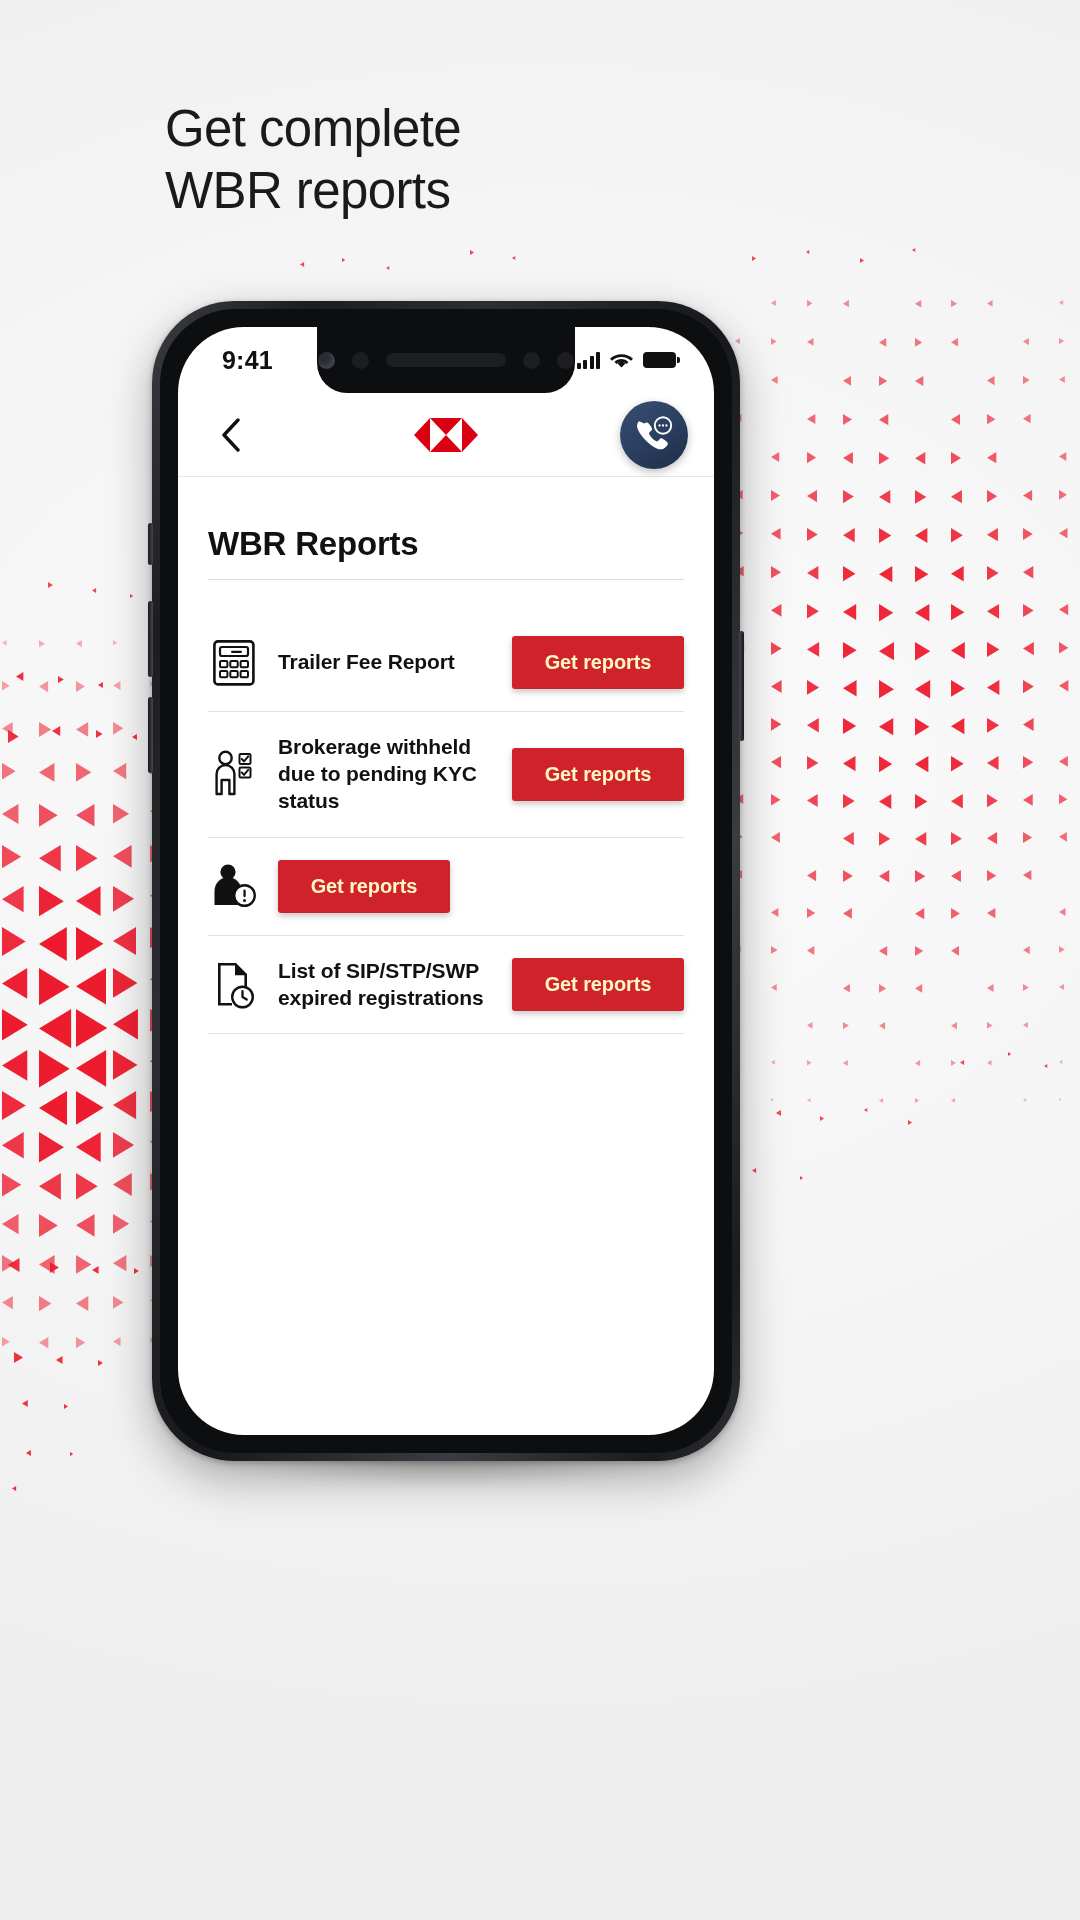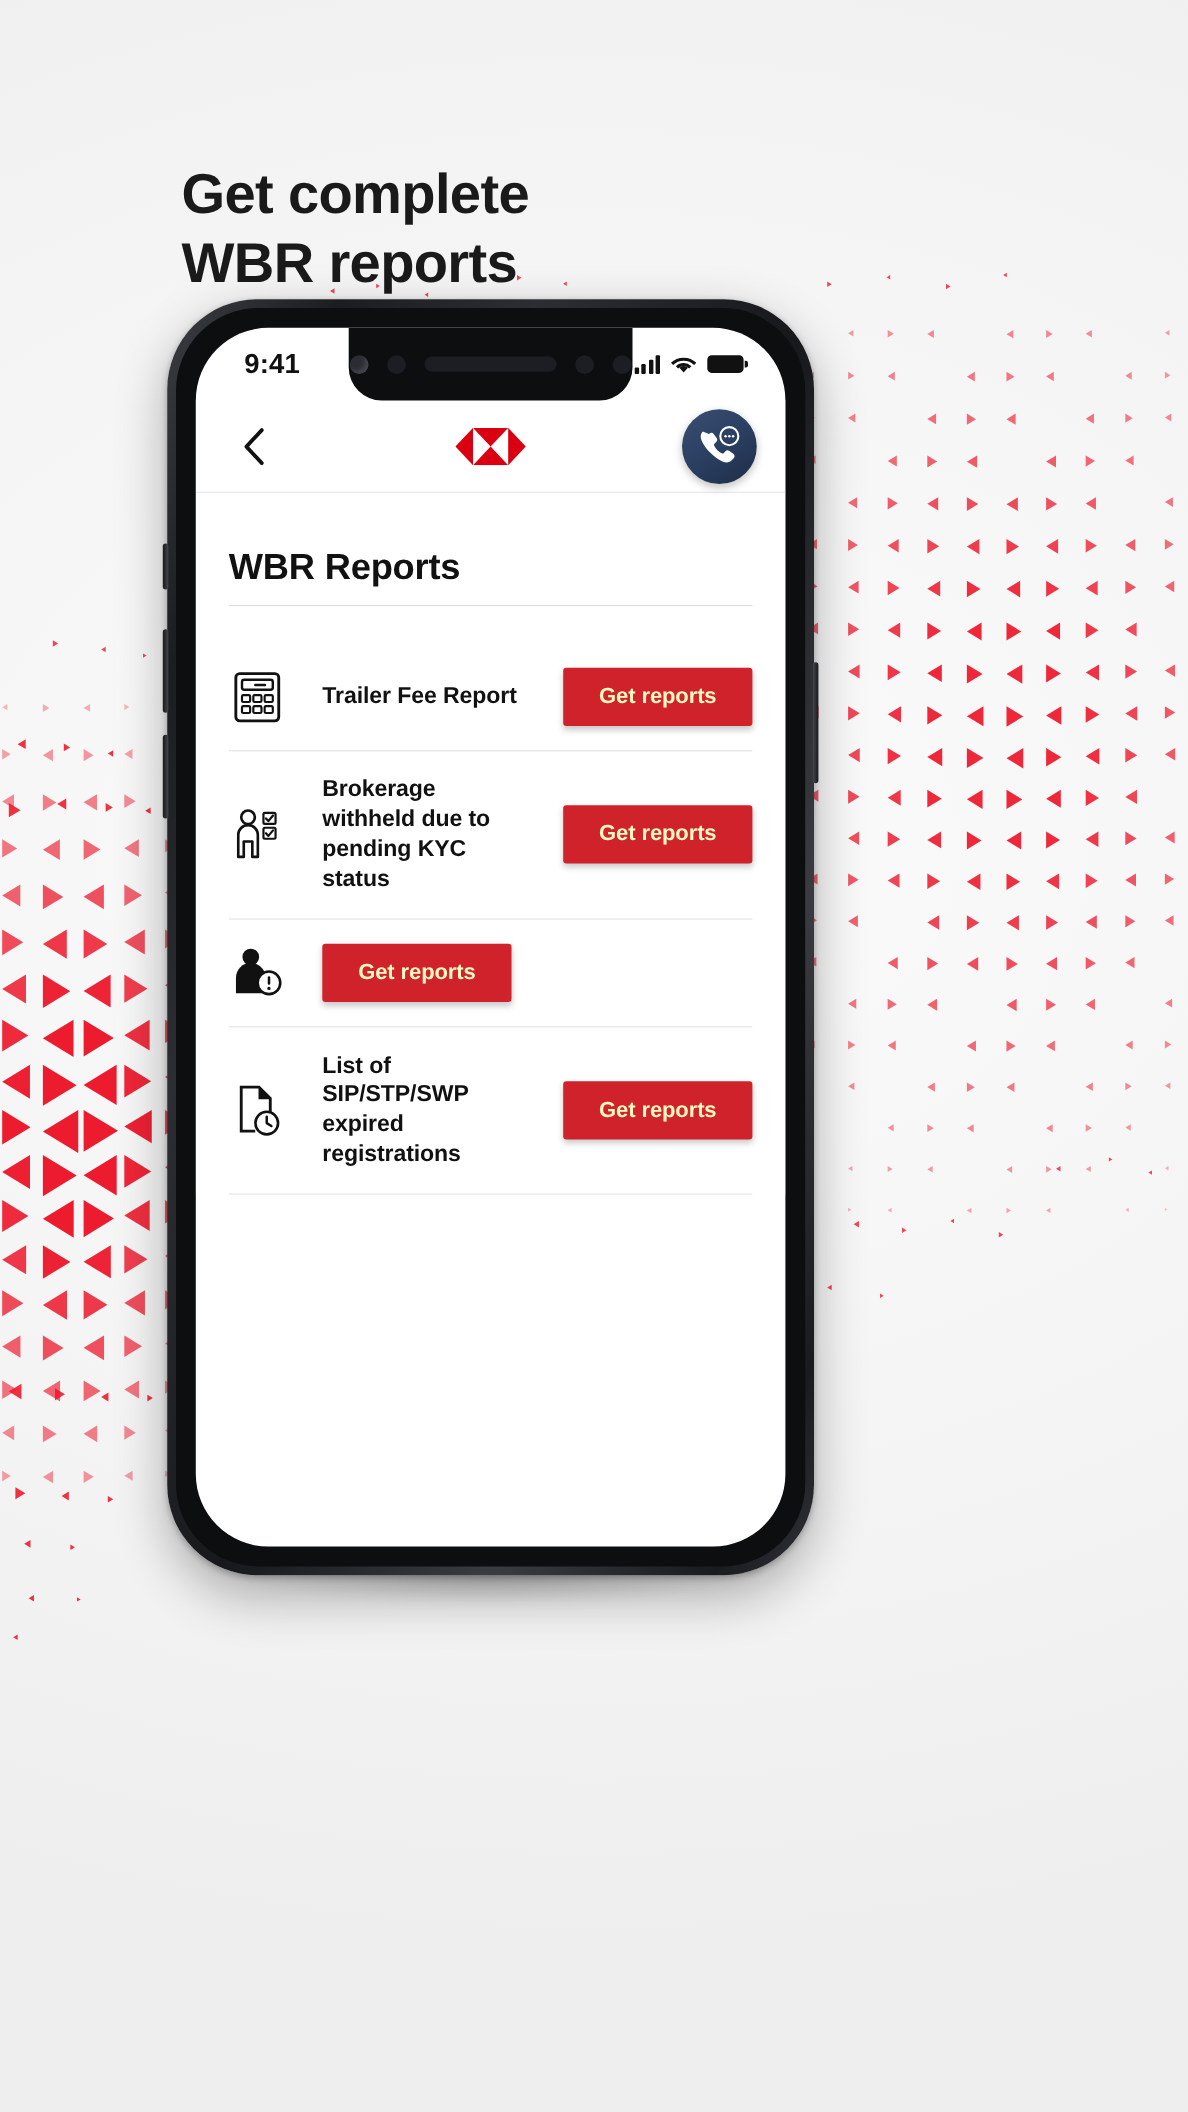--- a/index.html
+++ b/index.html
@@ -16,32 +16,31 @@
 
   
   #deco { position:absolute; inset:0; pointer-events:none; }
 
   
   .headline {
     position:absolute;
     left:165px; top:98px;
     width:640px;
     font-size:51px;
-    font-weight:700;
+    font-weight:400;
     line-height:1.22;
     letter-spacing:-0.6px;
     color:#1a1a1a;
-    margin-top:48px;
   }
   .headline .l2 { display:block; }
 
   
   .phone {
     position:absolute;
-    left:152px; top:272px;
+    left:152px; top:301px;
     width:588px; height:1160px;
   }
   .phone-shadow {
     position:absolute;
     left:60px; bottom:-26px;
     width:468px; height:60px;
     background:radial-gradient(ellipse at 50% 50%, rgba(0,0,0,0.22) 0%, rgba(0,0,0,0.08) 45%, rgba(0,0,0,0) 72%);
     filter:blur(6px);
   }
   .phone-body {
@@ -148,21 +147,21 @@
     padding:48px 0 16px 0;
     letter-spacing:-0.2px;
   }
   .title-rule { height:1px; background:#dcdcdc; margin-bottom:6px; }
 
   .report-list { padding-top:28px; }
   .report-row {
     display:flex; align-items:center;
     padding:22px 0;
     border-bottom:1px solid #e3e3e3;
-    gap:33px;
+    gap:18px;
   }
   .report-row:first-child { border-top:none; }
   .row-icon {
     width:52px; min-width:52px; height:52px;
     display:flex; align-items:center; justify-content:center;
   }
   .row-label {
     flex:1;
     font-size:21px; font-weight:700; color:#111;
     line-height:1.28;

